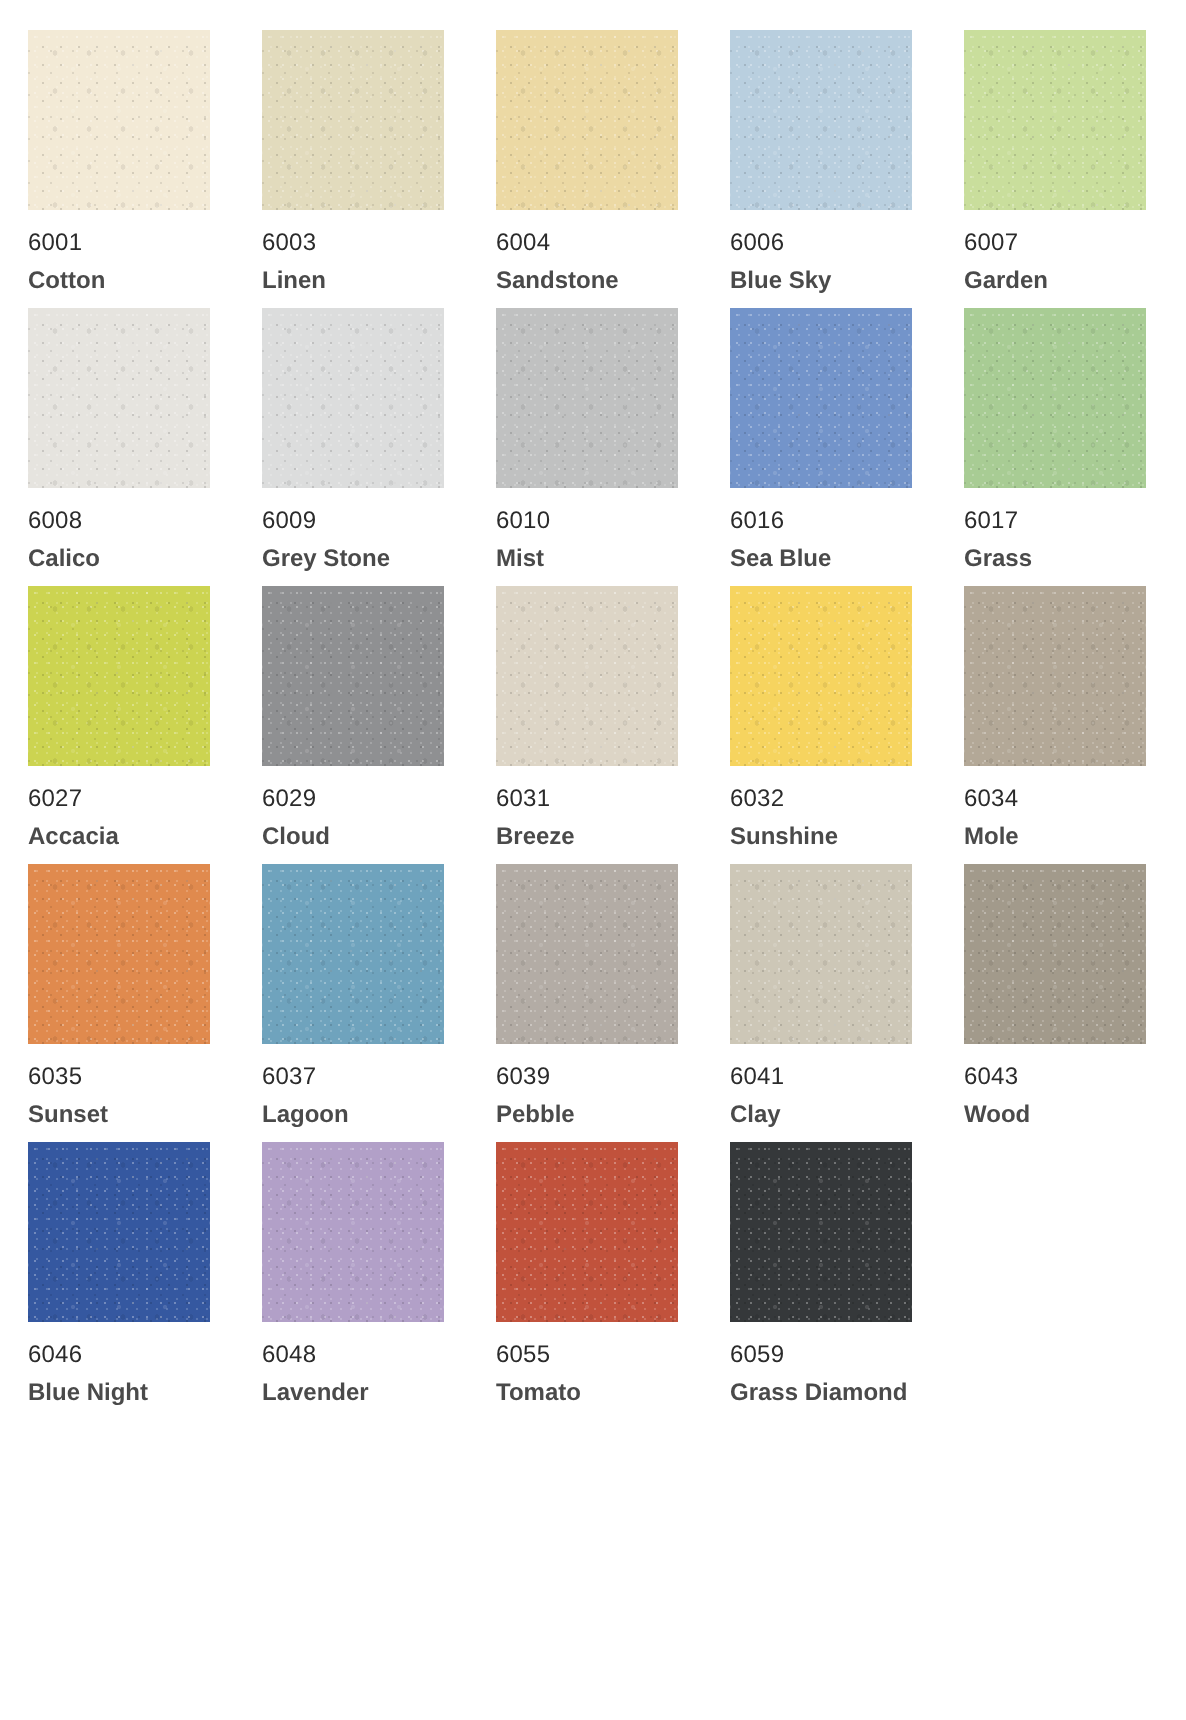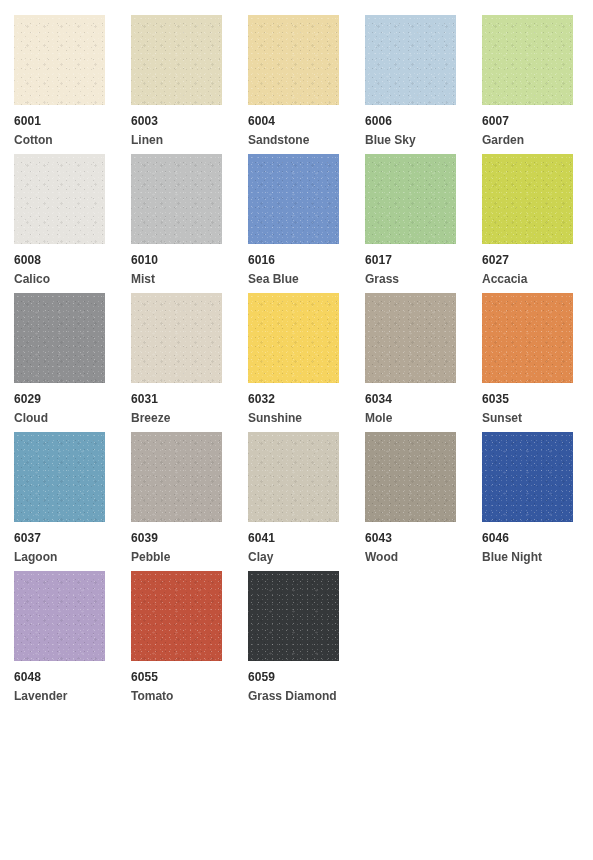--- a/index.html
+++ b/index.html
@@ -66,21 +66,21 @@
     background-image:
       radial-gradient(rgba(0,0,0,0.07) 1.1px, transparent 1.3px),
       radial-gradient(rgba(255,255,255,0.12) 1.0px, transparent 1.2px);
     background-size: 17px 19px, 23px 21px;
     background-position: 5px 2px, 11px 9px;
     pointer-events: none;
   }
 
   .swatch-code {
     font-size: 12px;
-    font-weight: bold;
+    font-weight: normal;
     color: #2b2b2b;
     line-height: 13px;
     margin-top: 10px;
     letter-spacing: 0.1px;
   }
 
   .swatch-name {
     font-size: 12px;
     font-weight: bold;
     color: #4a4a4a;
@@ -117,20 +117,25 @@
       <div class="swatch-chip" title="Garden" style="background-color: rgb(201, 222, 156);"></div>
       <div class="swatch-code">6007</div>
       <div class="swatch-name">Garden</div>
     </div>
     <div class="swatch-cell">
       <div class="swatch-chip" title="Calico" style="background-color: rgb(230, 228, 223);"></div>
       <div class="swatch-code">6008</div>
       <div class="swatch-name">Calico</div>
     </div>
     <div class="swatch-cell">
+      <div class="swatch-chip" title="Grey Stone" style="background-color: rgb(220, 221, 221);"></div>
+      <div class="swatch-code">6009</div>
+      <div class="swatch-name">Grey Stone</div>
+    </div>
+    <div class="swatch-cell">
       <div class="swatch-chip" title="Mist" style="background-color: rgb(192, 193, 193);"></div>
       <div class="swatch-code">6010</div>
       <div class="swatch-name">Mist</div>
     </div>
     <div class="swatch-cell">
       <div class="swatch-chip" title="Sea Blue" style="background-color: rgb(115, 148, 202);"></div>
       <div class="swatch-code">6016</div>
       <div class="swatch-name">Sea Blue</div>
     </div>
     <div class="swatch-cell">

